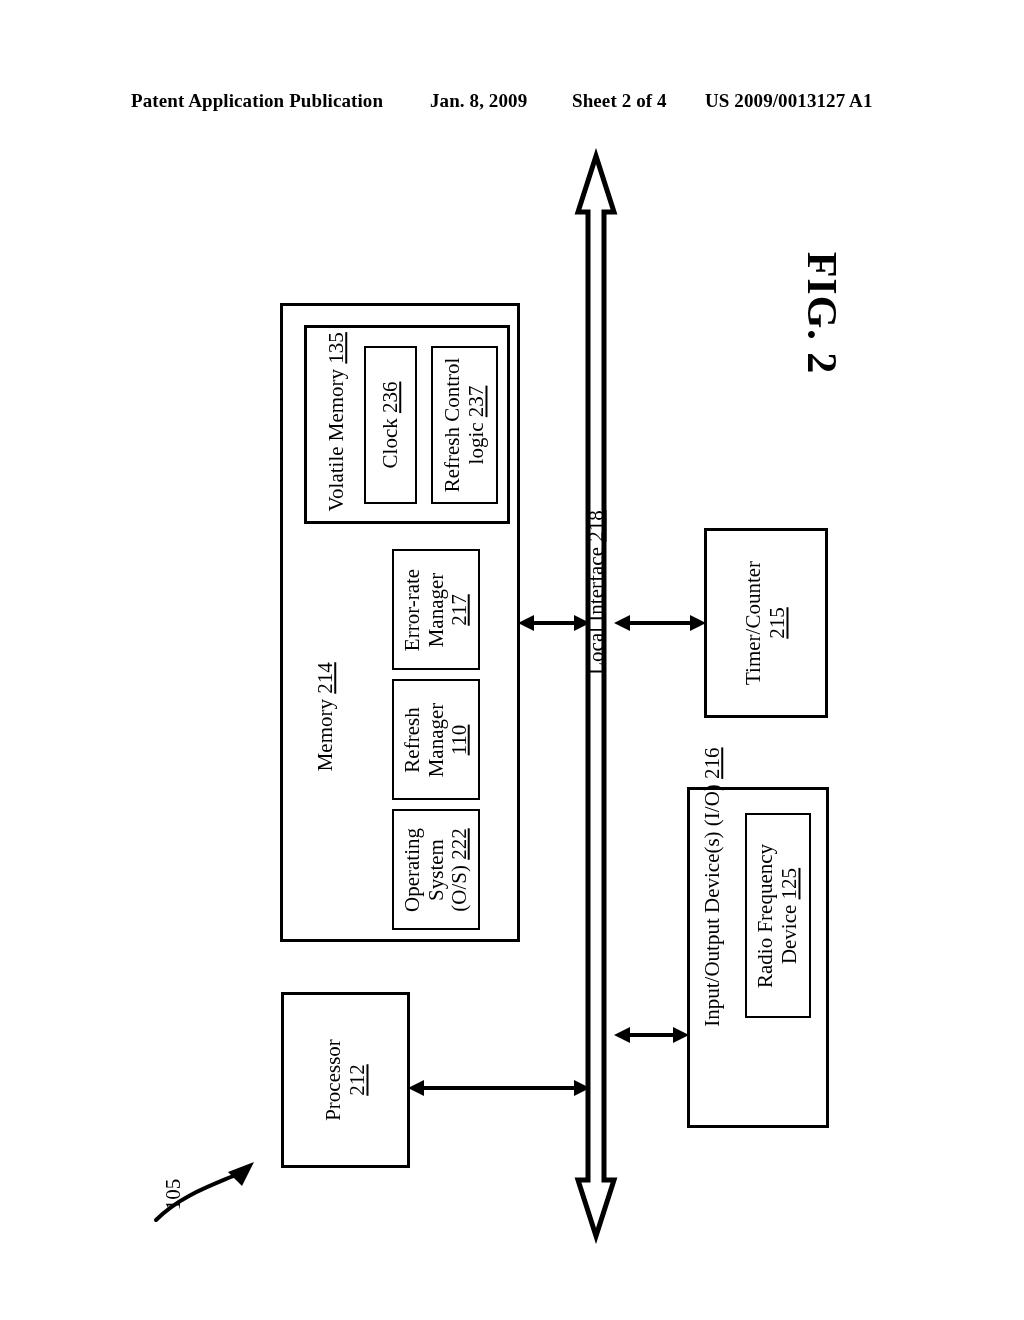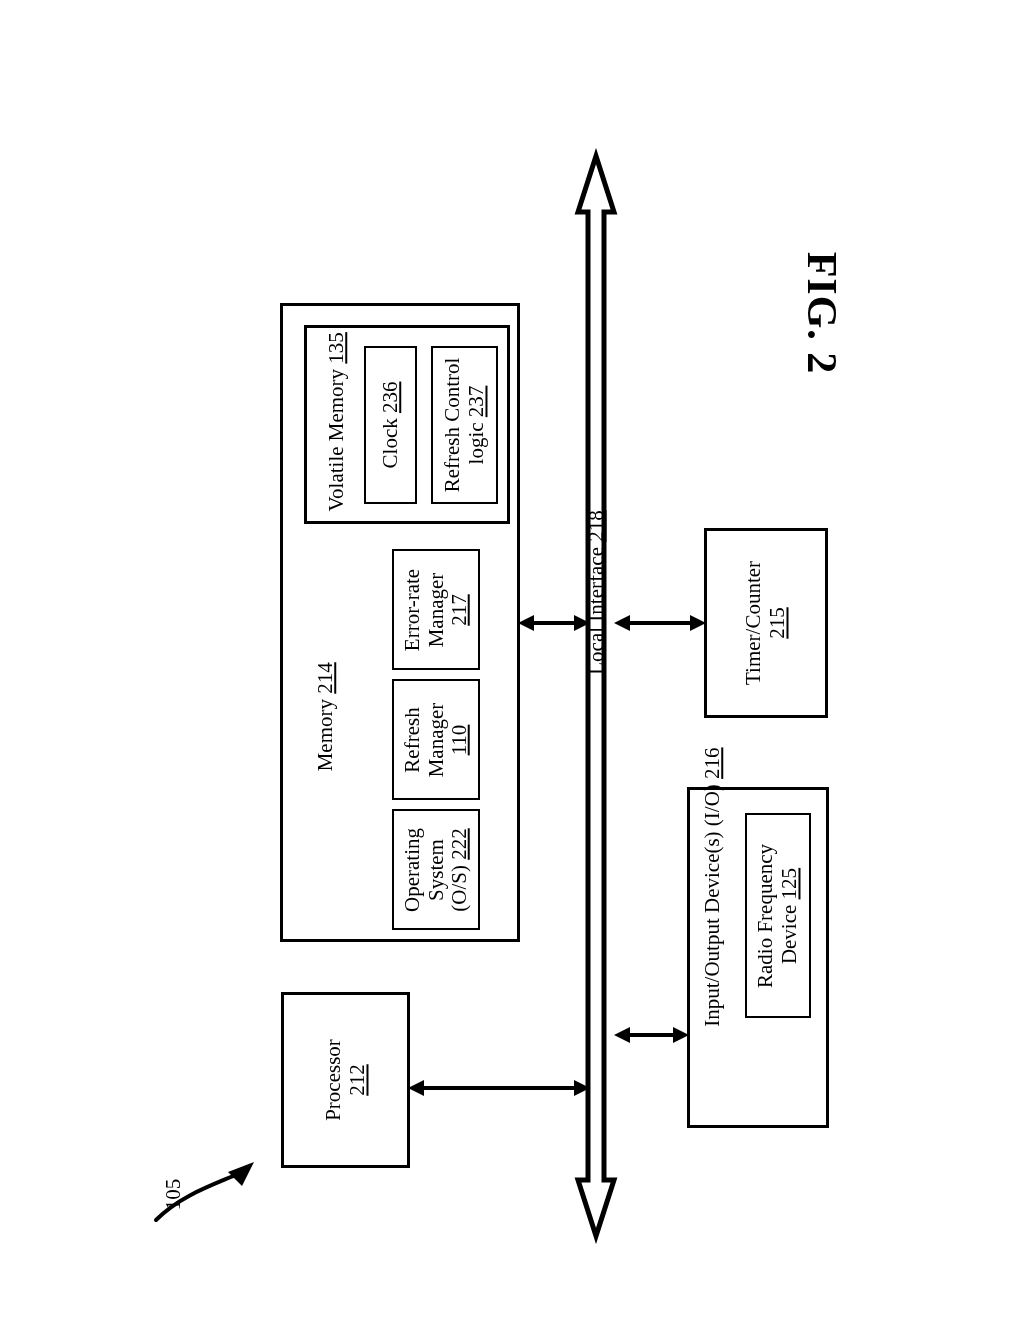--- a/index.html
+++ b/index.html
@@ -124,20 +124,26 @@
     transform: rotate(-90deg);
     transform-origin: center center;
     white-space: nowrap;
   }
 </style>
 </head>
 <body>
 
 <div id="page">
 
+  <div class="pub-header">
+    <span class="hdr-pub">Patent Application Publication</span>
+    <span class="hdr-date">Jan. 8, 2009</span>
+    <span class="hdr-sheet">Sheet 2 of 4</span>
+    <span class="hdr-num">US 2009/0013127 A1</span>
+  </div>
 
   <div class="fig-label">FIG. 2</div>
 
   <div class="box" style="left:280px; top:303px; width:240px; height:639px;">
 
     <div class="rlabel" style="left:-37px; top:399px; width:160px;">
       <span>Memory</span>
       <span class="u">214</span>
     </div>
 

